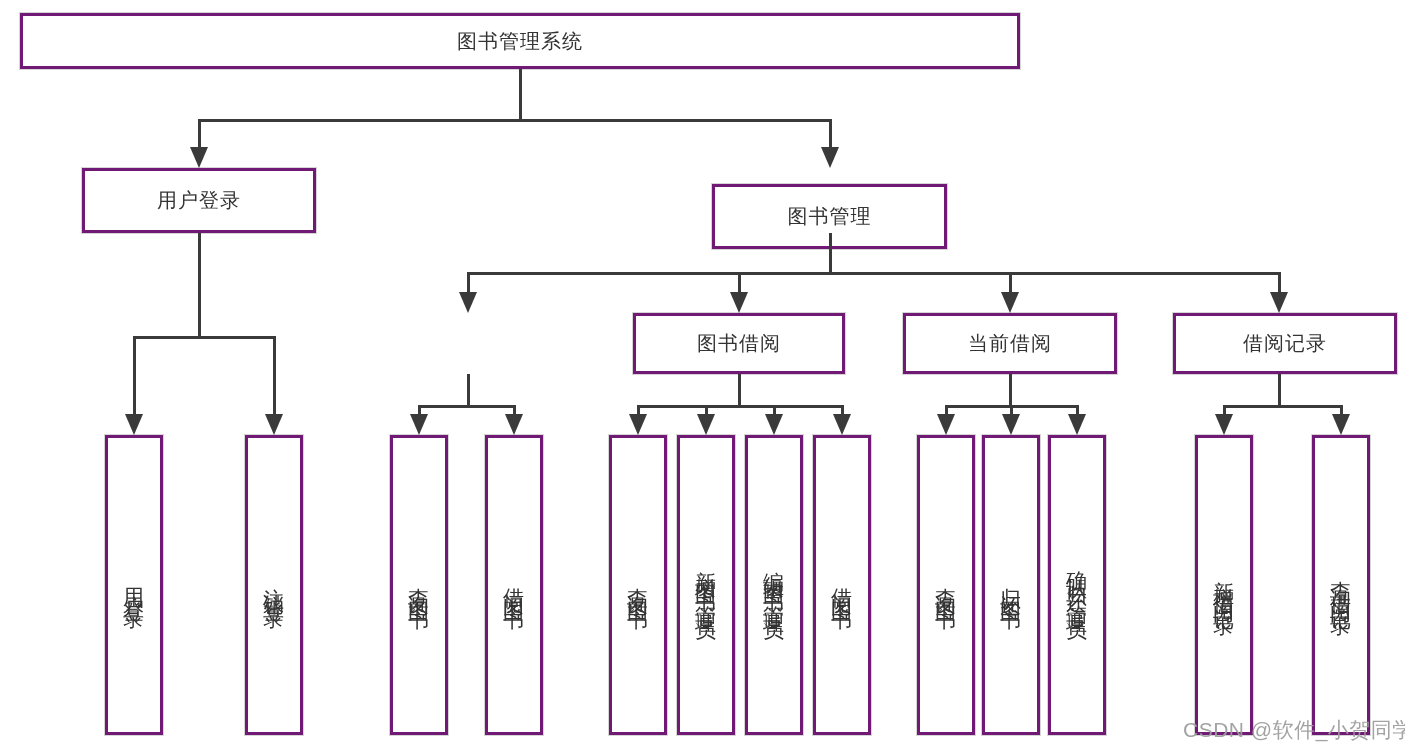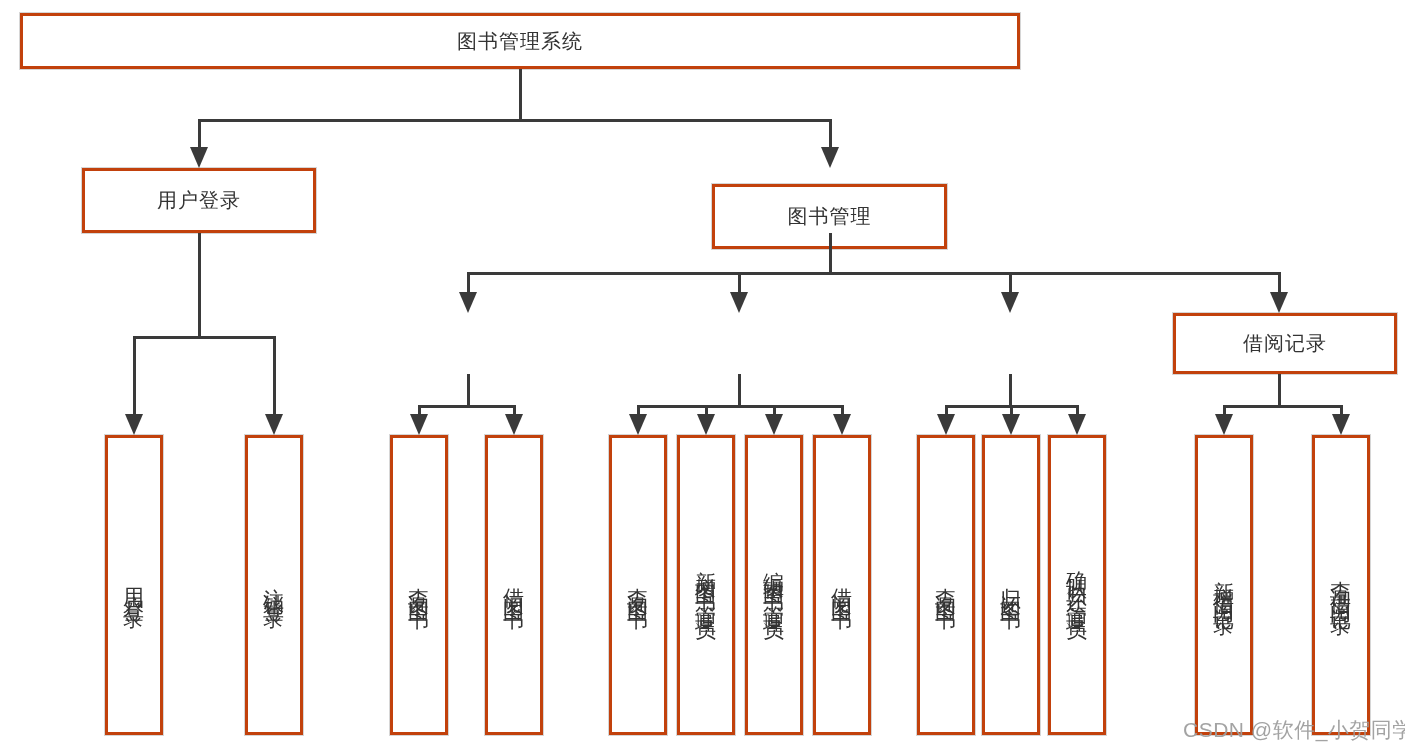--- a/index.html
+++ b/index.html
@@ -11,21 +11,21 @@
   #stage {
     position: relative;
     width: 1405px;
     height: 747px;
     background: #ffffff;
     overflow: hidden;
   }
   .box {
     position: absolute;
     box-sizing: border-box;
-    border: 3px solid #c2410c;
+    border: 3px solid #701a75;
     background: #ffffff;
     color: #333333;
     display: flex;
     align-items: center;
     justify-content: center;
     box-shadow: 0 0 0 1px #d6d6d6;
   }
   .hbox {
     font-size: 20px;
     letter-spacing: 1px;
@@ -76,21 +76,27 @@
 
   <div class="box hbox" style="left:82px; top:168px; width:234px; height:65px;">
     <span>用户登录</span>
   </div>
 
   <div class="box hbox" style="left:712px; top:184px; width:235px; height:65px;">
     <span>图书管理</span>
   </div>
 
 
-
+  <div class="box hbox" style="left:633px; top:313px; width:212px; height:61px;">
+    <span>图书借阅</span>
+  </div>
+
+  <div class="box hbox" style="left:903px; top:313px; width:214px; height:61px;">
+    <span>当前借阅</span>
+  </div>
 
   <div class="box hbox" style="left:1173px; top:313px; width:224px; height:61px;">
     <span>借阅记录</span>
   </div>
 
   <div class="box leaf" style="left:105px;">
     <span>用户登录</span>
   </div>
   <div class="box leaf" style="left:245px;">
     <span>注销登录</span>

